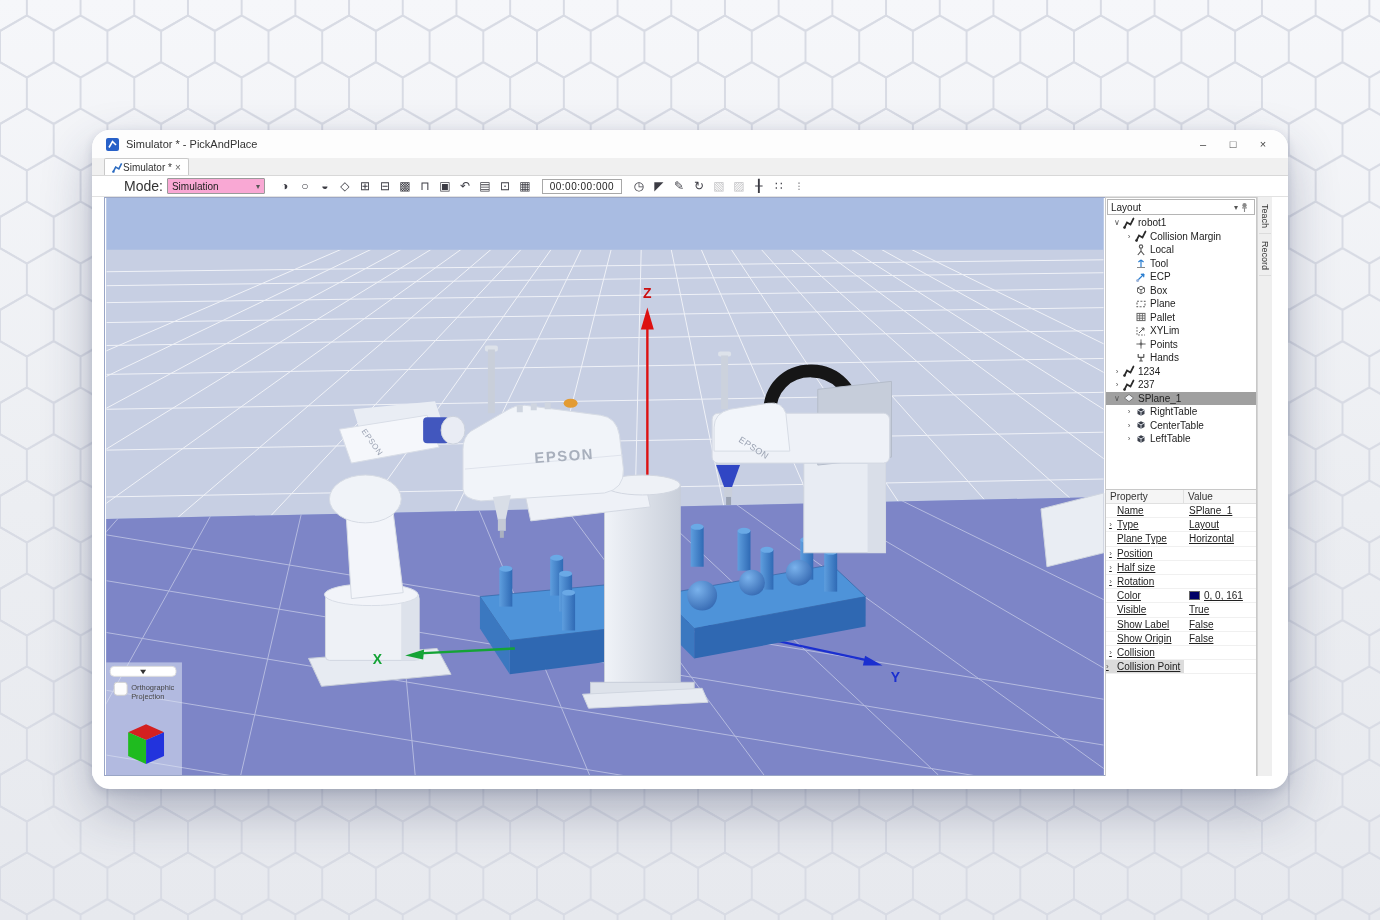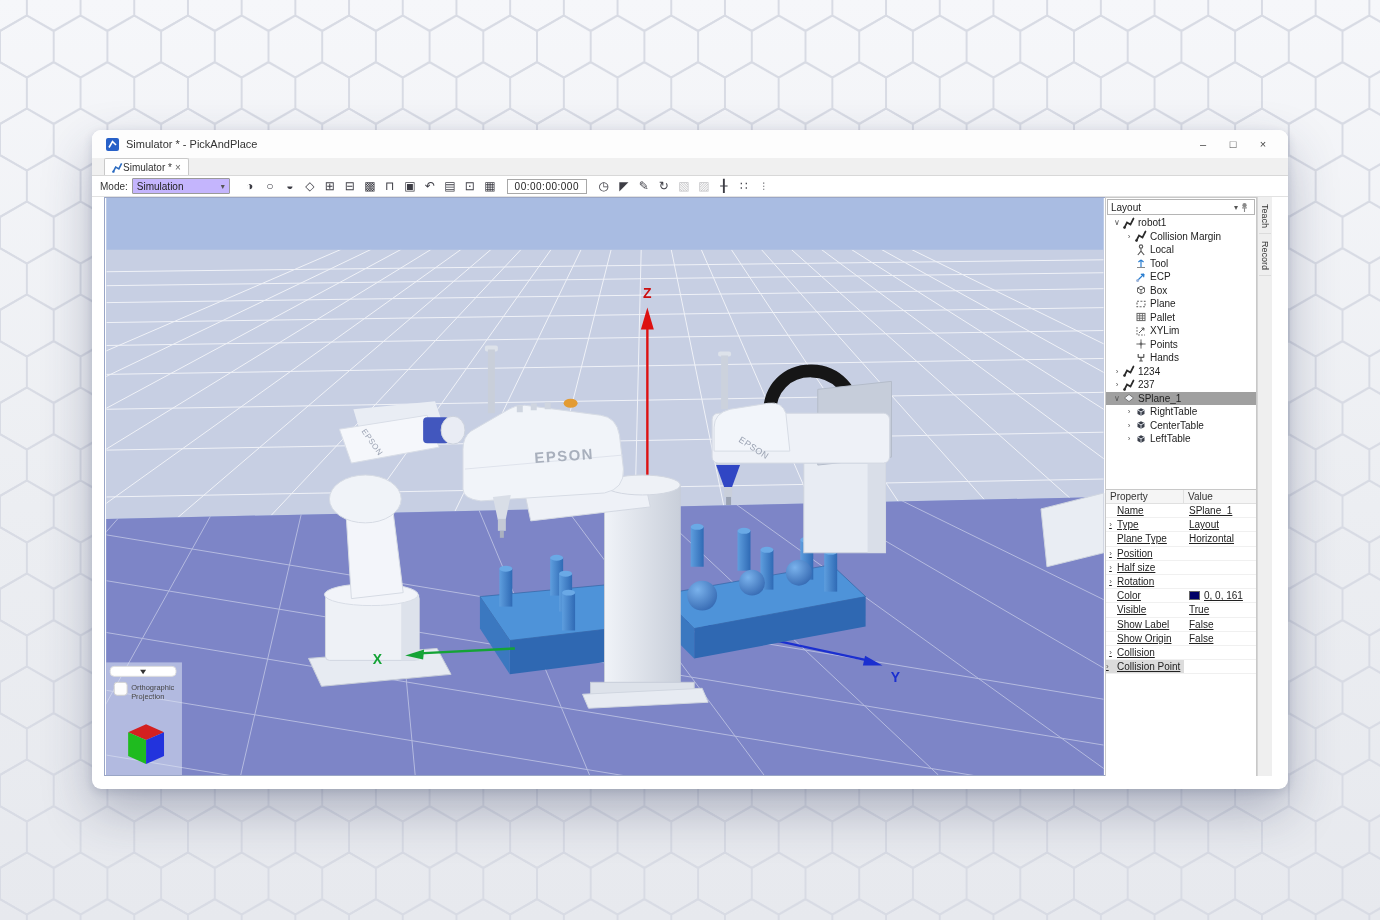--- a/index.html
+++ b/index.html
@@ -1,30 +1,30 @@
 <!DOCTYPE html>
 <html><head>
 <meta charset="utf-8">
 <style>
   html,body{margin:0;padding:0;background:#e9ebef;}
   *{box-sizing:border-box;font-family:"Liberation Sans",sans-serif;}
   #stage{position:relative;width:1380px;height:920px;overflow:hidden;background:#eceef2;}
   #hexbg{position:absolute;inset:0;}
   
   #appwin{position:absolute;left:92px;top:130px;width:1196px;height:659px;background:#fff;
-          border-radius:9px;box-shadow:0 22px 50px rgba(40,50,90,.30),0 3px 10px rgba(40,50,90,.16);overflow:hidden;}
+          border-radius:18px;box-shadow:0 22px 50px rgba(40,50,90,.30),0 3px 10px rgba(40,50,90,.16);overflow:hidden;}
   .titlebar{height:28px;display:flex;align-items:center;padding:0 10px 0 14px;background:#fdfdfd;}
   .titlebar .ttl{font-size:11px;color:#333;margin-left:7px;flex:1;}
   .winbtn{width:30px;height:20px;display:flex;align-items:center;justify-content:center;font-size:11px;color:#444;border-radius:3px;}
   .tabbar{height:18px;background:#f0f0f0;display:flex;align-items:flex-end;padding-left:12px;border-bottom:1px solid #d8d8d8;}
   .tab{height:17px;background:#fff;border:1px solid #c9c9c9;border-bottom:none;display:flex;align-items:center;padding:0 7px;font-size:10px;color:#333;border-radius:2px 2px 0 0;}
   .tabclose{font-size:10px;color:#666;margin-left:3px;}
   .toolbar{height:21px;background:#fff;display:flex;align-items:center;padding:0 8px;border-bottom:1px solid #e2e2e2;}
-  .modelbl{font-size:10px;color:#333;margin-right:4px;}
-  .modesel{width:98px;height:16px;border:1px solid #9a9a9a;background:#c4b5fd;display:flex;align-items:center;font-size:10px;color:#222;padding:0 4px;border-radius:1px;margin-right:10px;}
+  .modelbl{font-size:14px;color:#333;margin-right:4px;margin-left:24px;}
+  .modesel{width:98px;height:16px;border:1px solid #9a9a9a;background:#f9a8d4;display:flex;align-items:center;font-size:10px;color:#222;padding:0 4px;border-radius:1px;margin-right:10px;}
   .modesel .chev{margin-left:auto;font-size:8px;color:#555;}
   .tbtn{min-width:18px;height:17px;display:flex;align-items:center;justify-content:center;font-size:12px;color:#3c3c44;border-radius:2px;margin:0 1px;}
   .tbtn.dis{opacity:.32;}
   .timerbox{width:80px;height:15px;border:1px solid #a8a8a8;background:#fff;font-size:10px;color:#222;display:flex;align-items:center;justify-content:center;letter-spacing:.5px;margin:0 7px;}
   .mainrow{display:flex;height:579px;padding:0 0 0 12px;background:#fff;}
   
   .sidepanel{width:152px;border:1px solid #c8c8c8;border-bottom:none;background:#fff;display:flex;flex-direction:column;}
   .combo{height:16px;margin:1px;border:1px solid #b5b5b5;display:flex;align-items:center;font-size:10px;color:#222;padding:0 3px;background:#fff;}
   .combo .fill{flex:1;height:8px;margin:0 3px;background-image:radial-gradient(#d9d9d9 18%,transparent 20%);background-size:4px 4px;background-position:0 2px;}
   .combo .chev{font-size:8px;color:#555;}

